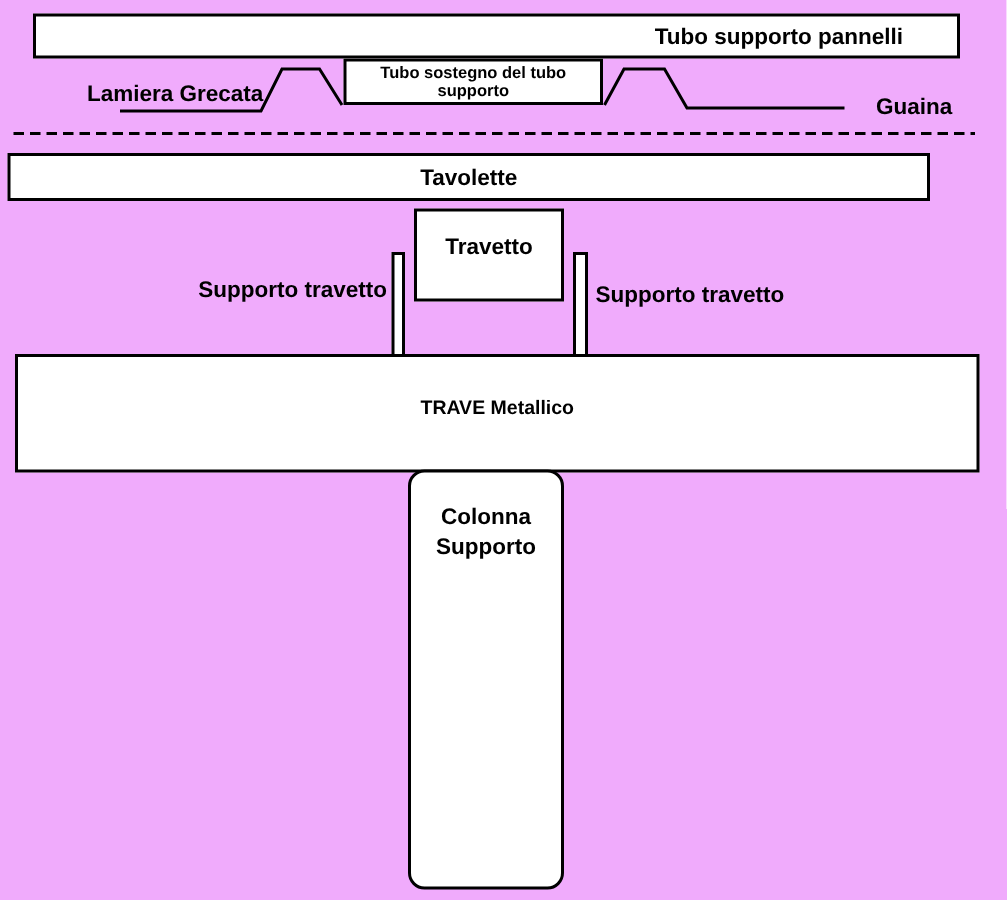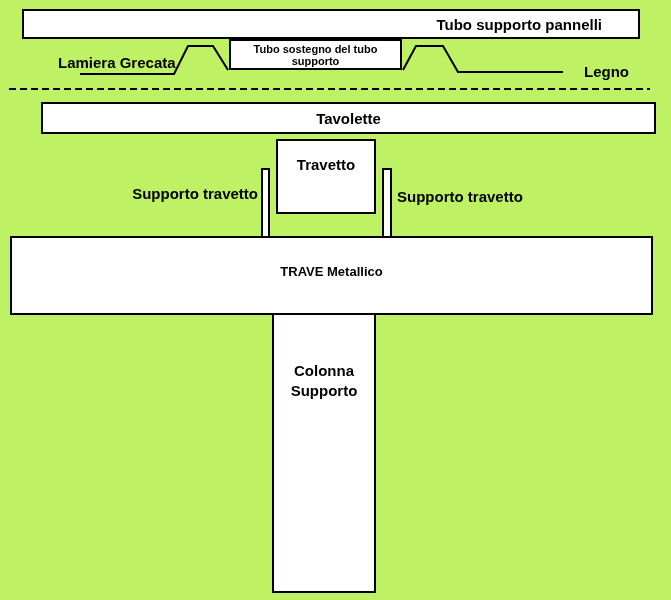--- a/index.html
+++ b/index.html
@@ -4,21 +4,21 @@
 <style>
   html, body {
     margin: 0;
     padding: 0;
     background: #ffffff;
   }
   #canvas {
     position: relative;
     width: 671px;
     height: 600px;
-    background: #bef264;
+    background: #f0abfc;
     font-family: "Liberation Sans", sans-serif;
     color: #000000;
     overflow: hidden;
   }
   .box {
     position: absolute;
     border: 2px solid #000000;
     background: #ffffff;
     box-sizing: border-box;
   }
@@ -47,27 +47,27 @@
   #tubo-sostegno-box {
     left: 229px; top: 39px; width: 173px; height: 31px;
     display: flex; align-items: center; justify-content: flex-end;
     font-weight: bold; font-size: 11px;
     text-align: center;
   }
   #lamiera-grecata-label { left: 58px; top: 55px; }
   #guaina-label { left: 584px; top: 64px; }
   
   #tavolette-box {
-    left: 41px; top: 102px; width: 615px; height: 32px;
+    left: 5px; top: 102px; width: 615px; height: 32px;
     display: flex; align-items: center; justify-content: center;
     font-weight: bold; font-size: 15px;
   }
   
   #travetto-box {
-    left: 276px; top: 139px; width: 100px; height: 75px;
+    left: 276px; top: 139px; width: 100px; height: 62px;
     text-align: center;
     padding-top: 13px;
     font-weight: bold; font-size: 15px;
   }
   #travetto-box .line { display: block; line-height: 22px; }
   
   #supporto-bar-left  { left: 261px; top: 168px; width: 9px;  height: 70px; }
   #supporto-bar-right { left: 382px; top: 168px; width: 10px; height: 70px; }
   #supporto-travetto-left-label  { left: 128px; top: 186px; width: 130px; text-align: right; }
   #supporto-travetto-right-label { left: 397px; top: 189px; }
@@ -75,22 +75,22 @@
   #trave-box {
     left: 10px; top: 236px; width: 643px; height: 79px;
     display: flex; align-items: center; justify-content: center;
     font-weight: bold; font-size: 13px;
   }
   #trave-box .inner { position: relative; top: -4px; }
   
   #colonna-box {
     left: 272px; top: 313px; width: 104px; height: 280px;
     text-align: center;
-    padding-top: 46px;
-    font-weight: bold; font-size: 15px;
+    padding-top: 20px;
+    font-weight: bold; font-size: 15px; border-radius: 11px;
   }
   #colonna-box .line { display: block; line-height: 20px; }
 </style>
 </head>
 <body>
 
 <div id="canvas">
 
   <svg class="lines" viewBox="0 0 671 600" xmlns="http://www.w3.org/2000/svg">
     <path d="M 80 74 H 174 L 188 46 H 213 L 228 70" fill="none" stroke="#000000" stroke-width="2"></path>
@@ -101,21 +101,21 @@
   <div class="box" id="tubo-supporto-pannelli">
     <span>Tubo supporto pannelli</span>
   </div>
 
   <div class="box" id="tubo-sostegno-box">
     <span>Tubo sostegno del tubo supporto</span>
   </div>
 
   <div class="lbl" id="lamiera-grecata-label">Lamiera Grecata</div>
 
-  <div class="lbl" id="guaina-label">Legno</div>
+  <div class="lbl" id="guaina-label">Guaina</div>
 
   <div class="box" id="tavolette-box">
     <span>Tavolette</span>
   </div>
 
   <div class="box" id="travetto-box">
     <span class="line">Travetto</span>
   </div>
 
   <div class="box" id="supporto-bar-left"></div>

